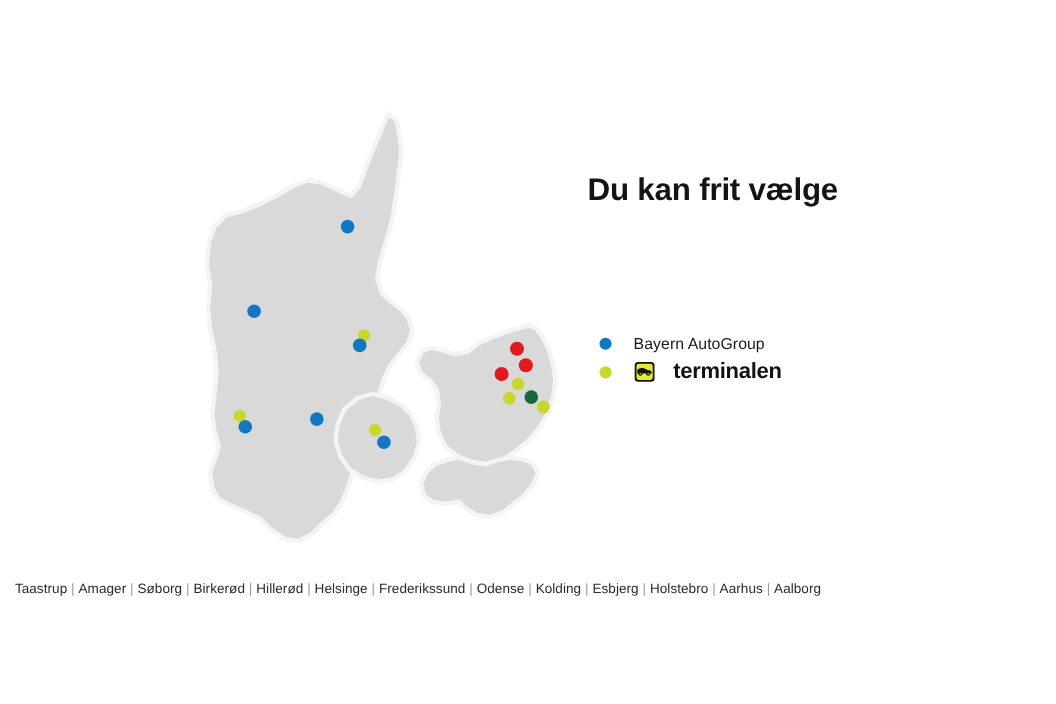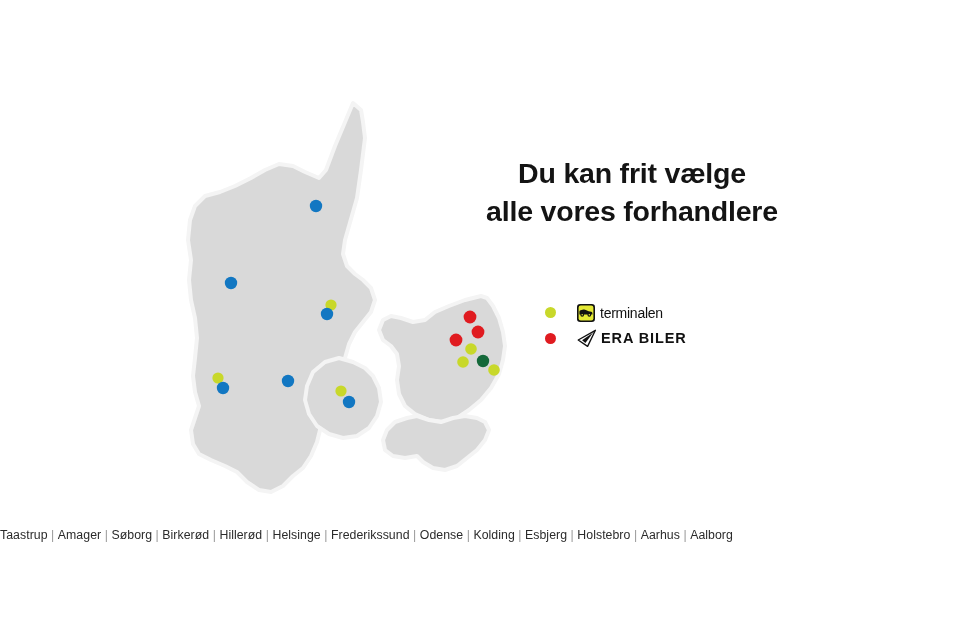--- a/index.html
+++ b/index.html
@@ -29,21 +29,21 @@
     left: 185px;
     top: 100px;
     width: 330px;
     height: 405px;
   }
   #map-svg { display: block; width: 330px; height: 405px; }
 
   
   #headline {
     position: absolute;
-    left: 432px;
+    left: 448px;
     top: 155px;
     width: 400px;
     text-align: center;
     font-size: 28.5px;
     font-weight: 700;
     line-height: 1.33;
     letter-spacing: -0.2px;
     color: #141414;
   }
   #headline .hl-line { display: block; white-space: nowrap; }
@@ -74,40 +74,40 @@
     letter-spacing: 0.05px;
     white-space: nowrap;
   }
   .legend-logo {
     display: flex;
     align-items: center;
     white-space: nowrap;
   }
   .logo-mark { flex: 0 0 auto; display: block; }
   .logo-word {
-    font-size: 14px;
-    font-weight: 400;
+    font-size: 20px;
+    font-weight: 700;
     color: #111111;
     letter-spacing: -0.25px;
-    margin-left: 4px;
+    margin-left: 16px;
   }
   .logo-word.era {
     font-size: 14.5px;
     font-weight: 700;
     letter-spacing: 0.9px;
     margin-left: 3px;
   }
 
   
   #city-strip {
     position: absolute;
     left: 0;
     top: 528px;
     width: 760px;
-    text-align: left;
+    text-align: center;
     font-size: 12.3px;
     color: #2b2b2b;
     letter-spacing: 0.05px;
     white-space: nowrap;
   }
   .city-name { display: inline; }
   .city-sep {
     display: inline;
     color: #9a9a9a;
     padding: 0 3.5px;
@@ -168,53 +168,46 @@
         <circle cx="286" cy="249" r="5.8" fill="#c8d82a"></circle>
         <circle cx="278" cy="262" r="5.8" fill="#c8d82a"></circle>
         <circle cx="298" cy="261" r="6.2" fill="#15693a"></circle>
         <circle cx="309" cy="270" r="5.8" fill="#c8d82a"></circle>
       </g>
     </svg>
   </div>
 
   <div id="headline">
     <span class="hl-line">Du kan frit vælge</span>
-    <span class="hl-line">alle vores forhandlere</span>
   </div>
 
   <div id="legend">
 
 
+    <div class="legend-row">
+      <span class="legend-dot" style="background:#1277c2"></span>
+      <span class="legend-label">Bayern AutoGroup</span>
+    </div>
 
     <div class="legend-row">
       <span class="legend-dot" style="background:#c8d82a"></span>
       <span class="legend-logo">
         <svg class="logo-mark" width="20" height="20" viewBox="0 0 20 20">
           <rect x="1" y="1" width="18" height="18" rx="3.2" ry="3.2" fill="#111111"></rect>
           <rect x="2.6" y="2.6" width="14.8" height="14.8" rx="2.2" ry="2.2" fill="#e4e935"></rect>
           <path d="M3.4 11.6 L3.4 8.6 Q3.4 7.6 4.6 7.3 L7.4 6.6
                    Q8.6 6.3 9.8 6.9 L12.6 8.3 L15.2 8.8
                    Q16.4 9.0 16.4 10.2 L16.4 11.6 Z" fill="#111111"></path>
           <circle cx="6.2" cy="11.8" r="1.9" fill="#111111"></circle>
           <circle cx="6.2" cy="11.8" r="0.75" fill="#e4e935"></circle>
           <circle cx="13.3" cy="11.8" r="1.9" fill="#111111"></circle>
           <circle cx="13.3" cy="11.8" r="0.75" fill="#e4e935"></circle>
         </svg>
         <span class="logo-word">terminalen</span>
       </span>
     </div>
 
-    <div class="legend-row">
-      <span class="legend-dot" style="background:#e01b20"></span>
-      <span class="legend-logo">
-        <svg class="logo-mark" width="22" height="19" viewBox="0 0 22 19">
-          <path d="M19.4 1.3 L2.2 11.0 L11.6 17.4 Z" fill="none" stroke="#111111" stroke-width="1.35" stroke-linejoin="round"></path>
-          <path d="M17.2 3.6 L9.4 13.9 L6.1 11.2 Z" fill="#111111"></path>
-        </svg>
-        <span class="logo-word era">ERA BILER</span>
-      </span>
-    </div>
 
   </div>
 
   <div id="city-strip"><span class="city-name">Taastrup</span><span class="city-sep">|</span><span class="city-name">Amager</span><span class="city-sep">|</span><span class="city-name">Søborg</span><span class="city-sep">|</span><span class="city-name">Birkerød</span><span class="city-sep">|</span><span class="city-name">Hillerød</span><span class="city-sep">|</span><span class="city-name">Helsinge</span><span class="city-sep">|</span><span class="city-name">Frederikssund</span><span class="city-sep">|</span><span class="city-name">Odense</span><span class="city-sep">|</span><span class="city-name">Kolding</span><span class="city-sep">|</span><span class="city-name">Esbjerg</span><span class="city-sep">|</span><span class="city-name">Holstebro</span><span class="city-sep">|</span><span class="city-name">Aarhus</span><span class="city-sep">|</span><span class="city-name">Aalborg</span></div>
 
 </div>
 
 </body></html>

